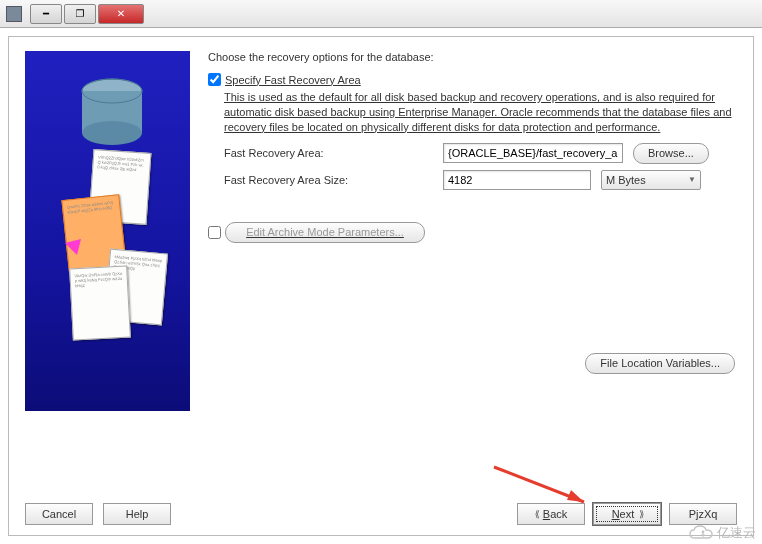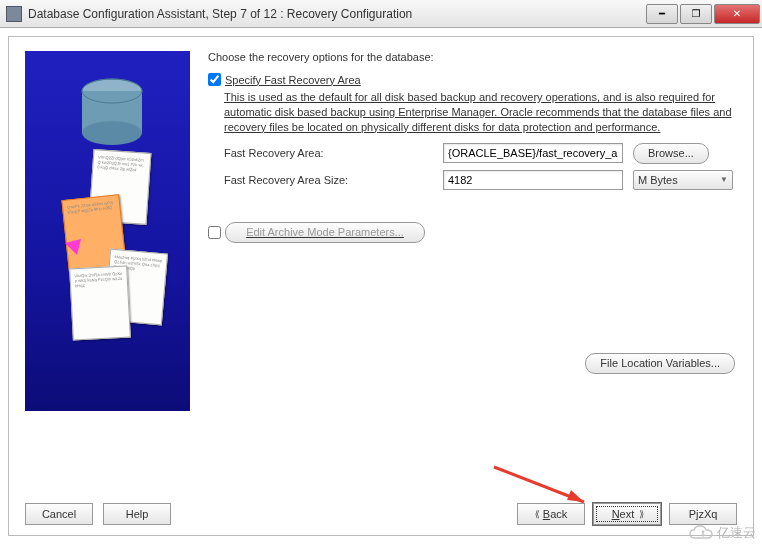--- a/index.html
+++ b/index.html
@@ -191,21 +191,20 @@
     font-size:13px;
     pointer-events:none;
   }
   .cloud-ic { width:24px; height:16px; }
 </style>
 </head>
 <body>
 
 <div class="titlebar">
   <div class="app-icon"></div>
-  <div class="title-text">Database Configuration Assistant, Step 7 of 12 : Recovery Configuration</div>
   <div class="win-btns">
     <div class="win-btn">━</div>
     <div class="win-btn">❐</div>
     <div class="win-btn close">✕</div>
   </div>
 </div>
 
 <div class="outer-border">
   <div class="content">
     <div class="side-image">
@@ -240,21 +239,21 @@
 
       <div class="field-row">
         <div class="field-label">Fast Recovery Area:</div>
         <input class="textbox" style="width: 180px;" value="{ORACLE_BASE}/fast_recovery_area">
         <div style="width:10px"></div>
         <button class="btn">Browse...</button>
       </div>
 
       <div class="field-row">
         <div class="field-label">Fast Recovery Area Size:</div>
-        <input class="textbox" style="width: 180px;" value="4182">
+        <input class="textbox" style="width: 148px;" value="4182">
         <div style="width:10px"></div>
         <div class="combo">
           <span>M Bytes</span>
           <span class="caret">▼</span>
         </div>
       </div>
 
       <div class="divider-gap"></div>
 
       <div class="chk-row" style="margin-left:0">

